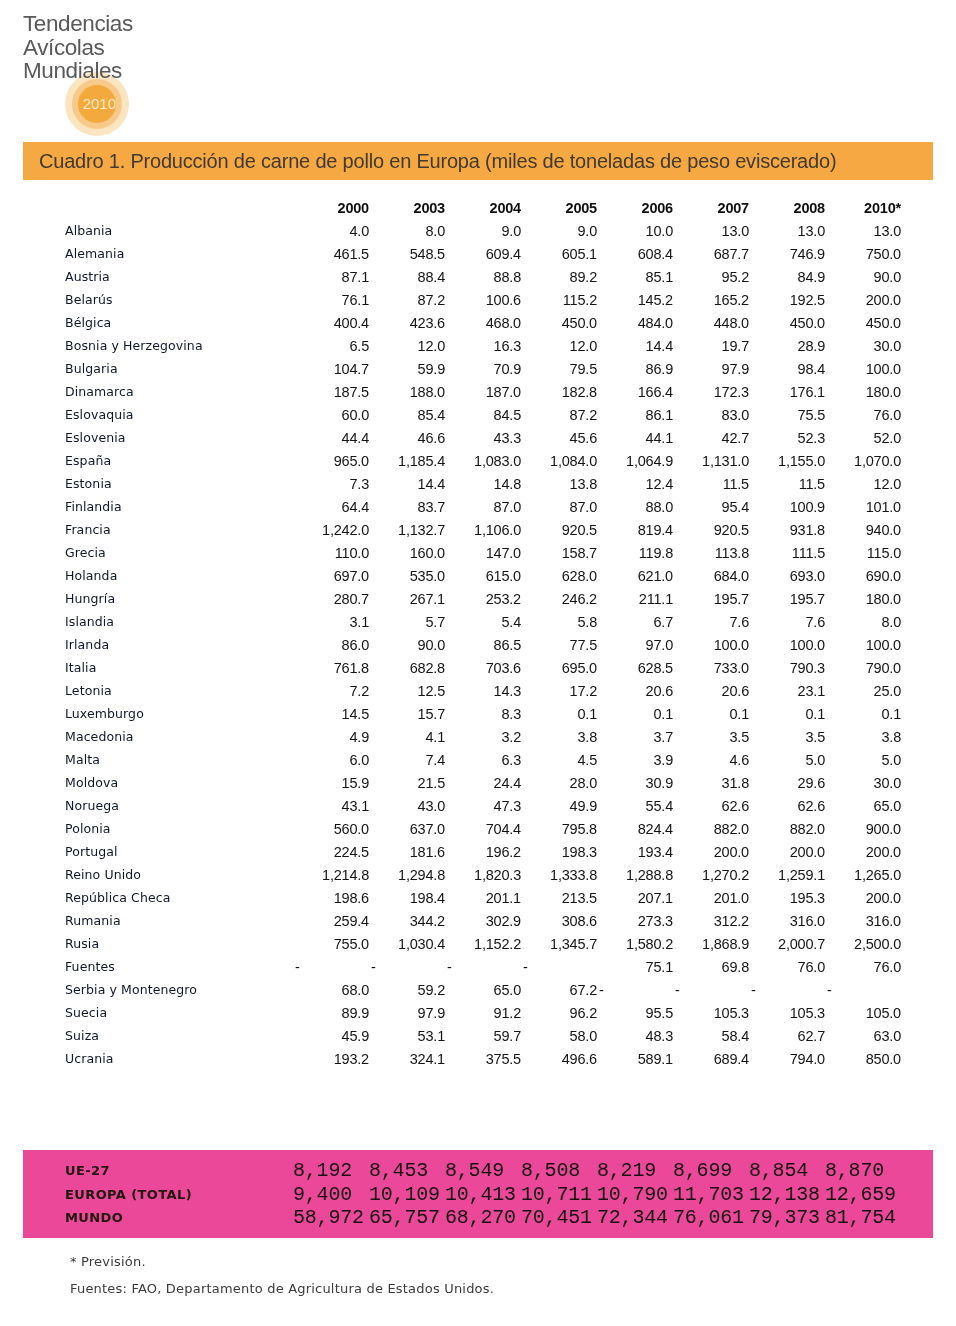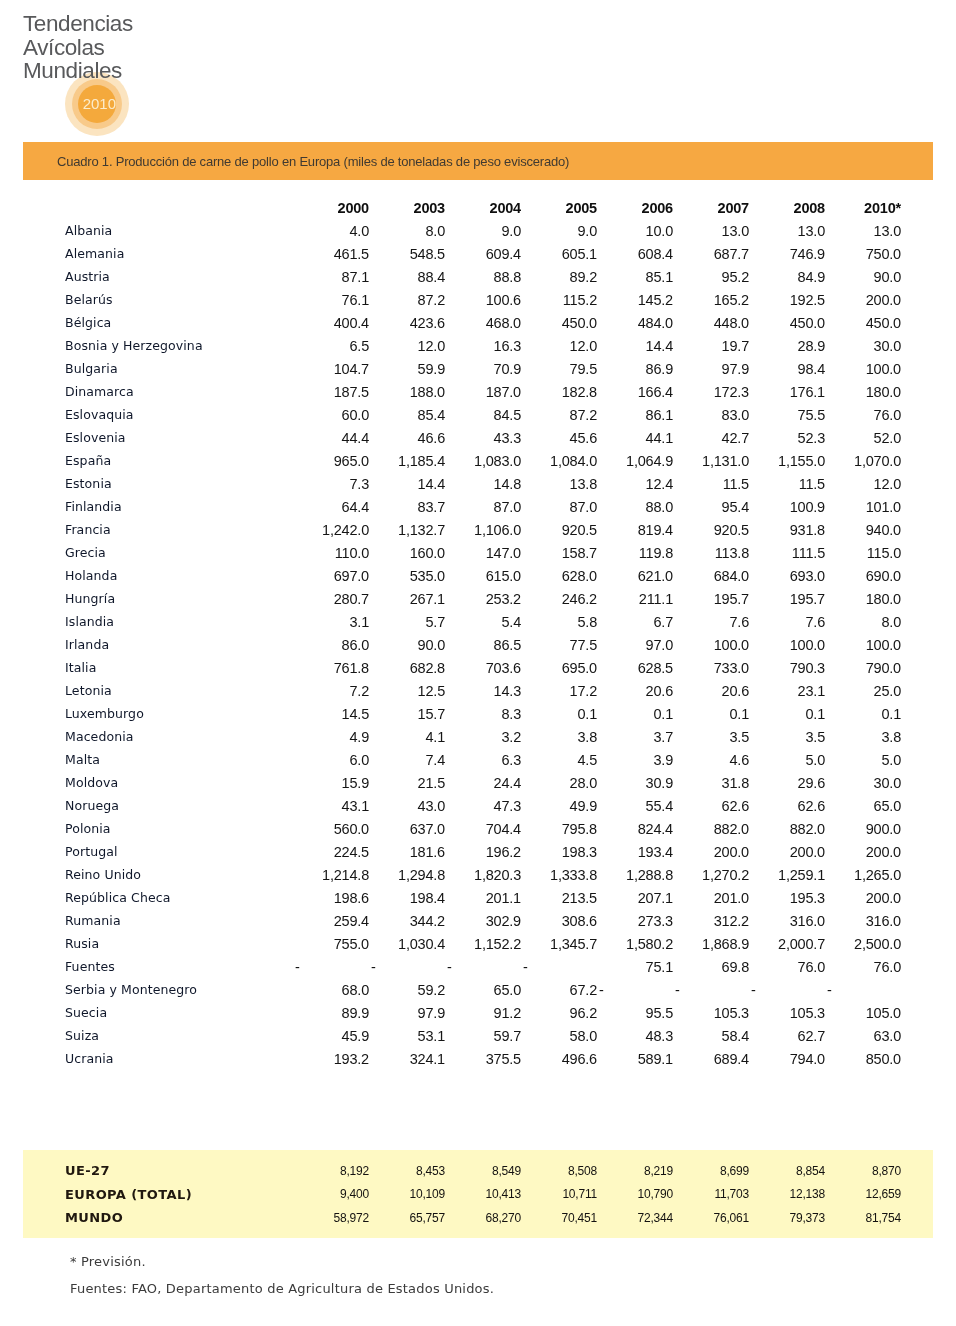--- a/index.html
+++ b/index.html
@@ -16,22 +16,22 @@
   .c-outer{left:65px;top:72px;width:64px;height:64px;background:#fbe4c0;}
   .c-mid{left:72px;top:79px;width:50px;height:50px;background:#f8ca8a;z-index:2;}
   .c-inner{left:78px;top:85px;width:38px;height:38px;background:#f4a93c;z-index:2;}
   .logo-year{
     position:absolute;left:78px;top:85px;width:38px;height:38px;line-height:37px;
     text-align:right;color:#fceccb;font-size:15px;z-index:4;
   }
   
   .title-band{position:absolute;left:23px;top:142px;width:910px;height:38px;background:#f6a842;}
   .title-band span{
-    display:block;padding-left:16px;line-height:39px;font-size:13px;
-    color:#403a31;letter-spacing:-0.2px;white-space:nowrap;margin-left:18px;
+    display:block;padding-left:16px;line-height:39px;font-size:20px;
+    color:#403a31;letter-spacing:-0.2px;white-space:nowrap;
   }
   
   table.data{
     position:absolute;left:65px;top:196px;width:836px;
     border-collapse:collapse;table-layout:fixed;
   }
   table.data th,table.data td{height:23px;padding:0;vertical-align:middle;}
   th.year{
     font-size:14.5px;font-weight:bold;text-align:right;color:#0f0f0f;
     letter-spacing:-0.2px;font-family:"Liberation Sans",sans-serif;
@@ -39,32 +39,32 @@
   td.country{
     font-family:"DejaVu Sans",sans-serif;font-size:12.5px;color:#0f172a;
     text-align:left;letter-spacing:0.1px;white-space:nowrap;
   }
   td.num{
     font-size:14.5px;text-align:right;color:#151515;
     font-family:"Liberation Sans",sans-serif;letter-spacing:-0.2px;
   }
   td.num.dash{text-align:left;padding-left:2px;}
   
-  .totals-band{position:absolute;left:23px;top:1150px;width:910px;height:88px;background:#fef9c3;}
+  .totals-band{position:absolute;left:23px;top:1150px;width:910px;height:88px;background:#ec4899;}
   table.totals{
     margin:9px 0 0 42px;width:836px;border-collapse:collapse;table-layout:fixed;
   }
   table.totals th,table.totals td{height:23.5px;padding:0;vertical-align:middle;}
   table.totals th{
     font-family:"DejaVu Sans",sans-serif;font-weight:bold;font-size:13px;
     text-align:left;color:#20180f;letter-spacing:0.4px;white-space:nowrap;
   }
   table.totals td{
-    font-size:12px;text-align:right;color:#141210;
-    font-family:Liberation Sans, sans-serif;letter-spacing:-0.2px;
+    font-size:20px;text-align:left;color:#141210;
+    font-family:Liberation Mono, monospace;letter-spacing:-0.2px;
   }
   
   .notes{
     position:absolute;left:70px;top:1254px;
     font-family:"DejaVu Sans",sans-serif;font-size:13px;color:#3b3b3b;letter-spacing:0.2px;
   }
   .notes div{margin-bottom:12px;}
 </style>
 </head>
 <body>

